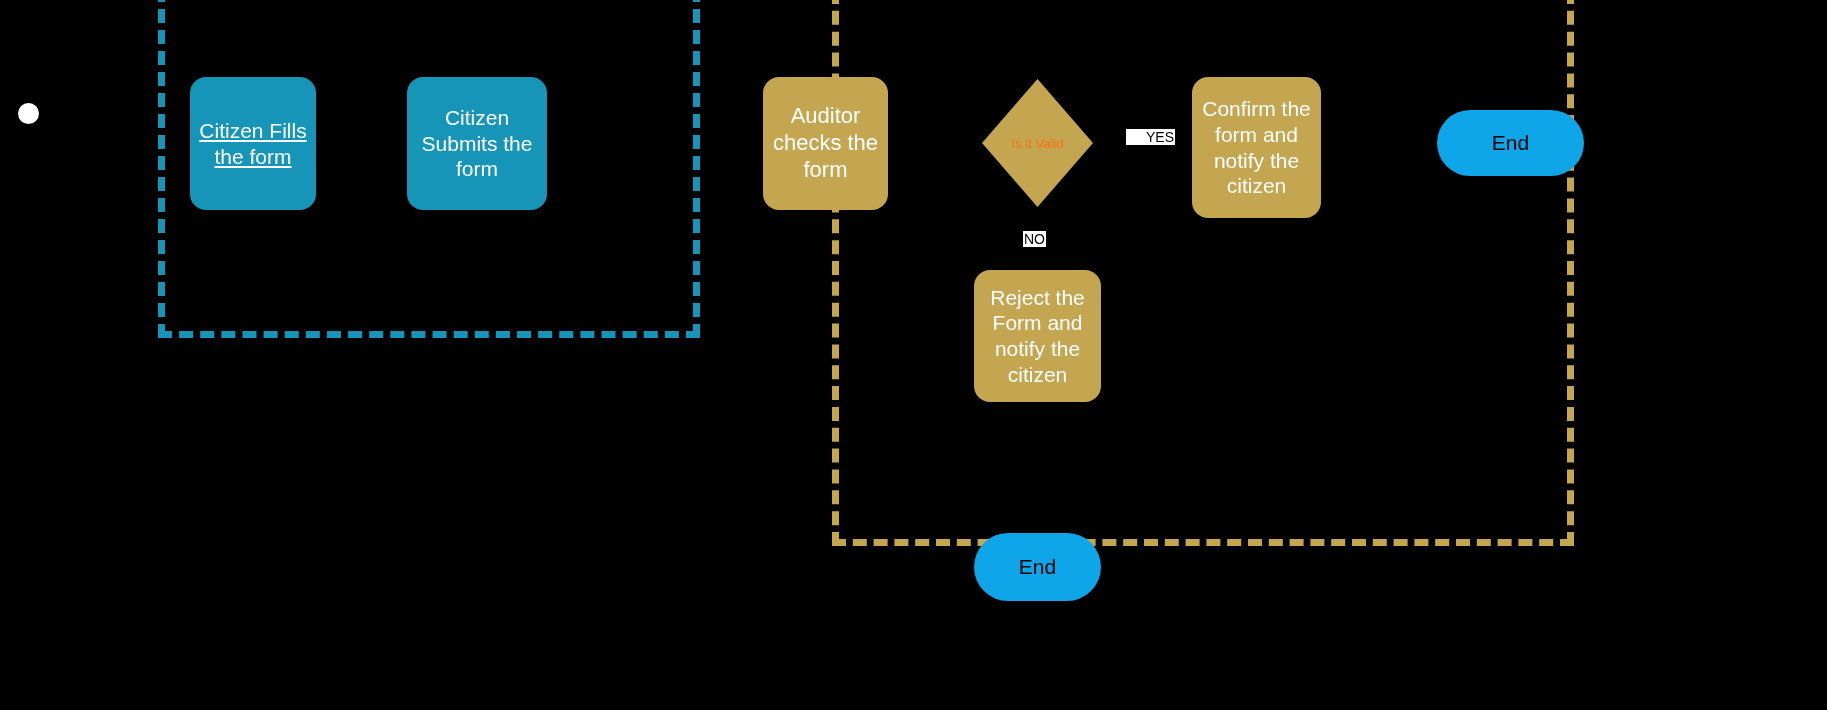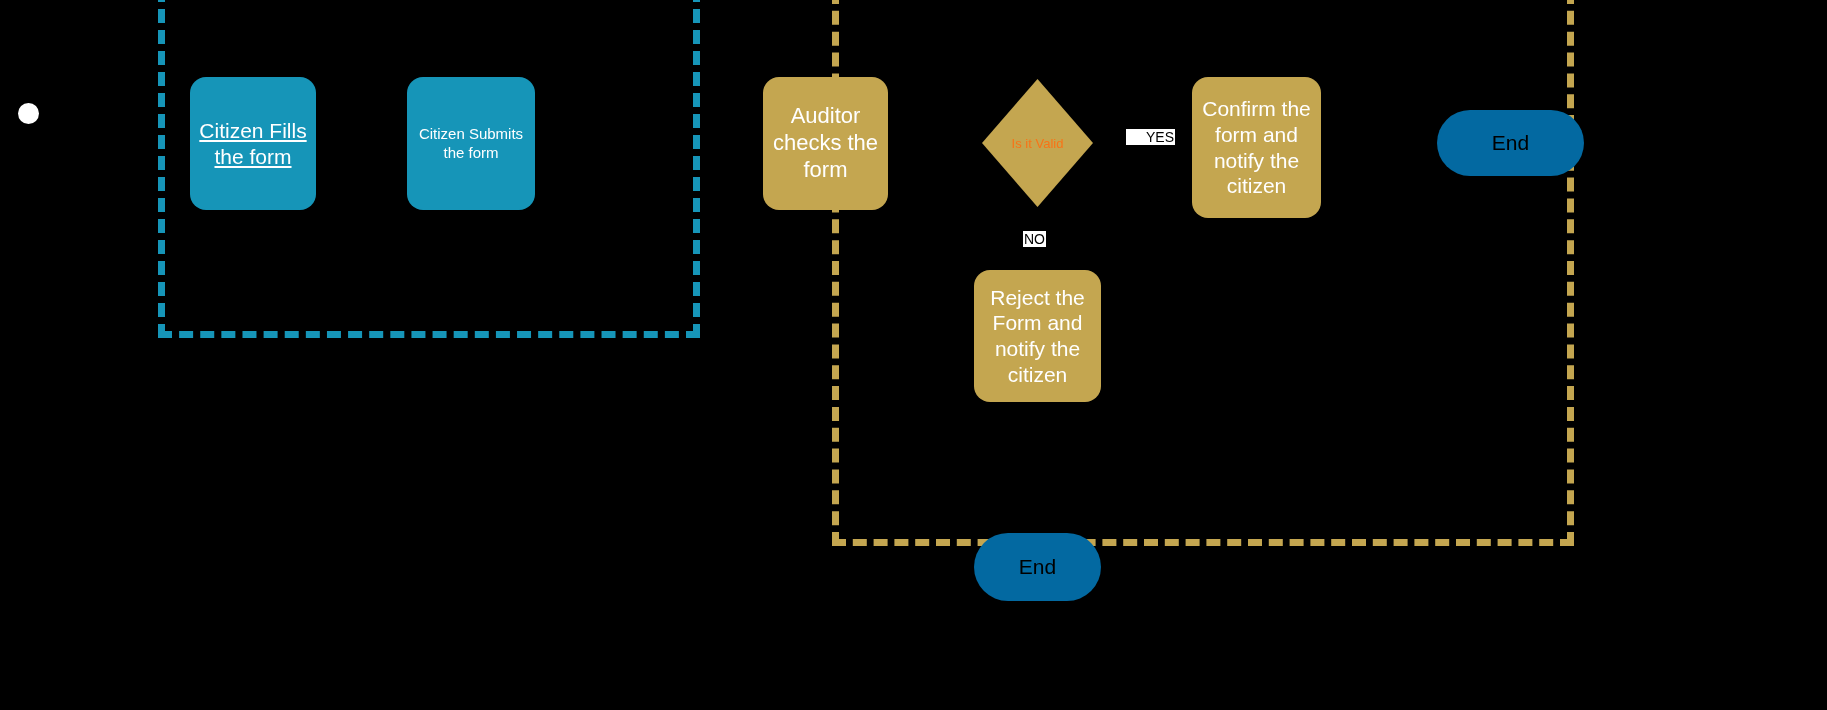--- a/index.html
+++ b/index.html
@@ -61,22 +61,22 @@
   .node.gold  { background: #c4a650; }
 
   .n-fills {
     left: 190px;  top: 77px;
     width: 126px; height: 133px;
     font-size: 21px;
     text-decoration: underline;
   }
   .n-submits {
     left: 407px; top: 77px;
-    width: 128px; height: 133px;
-    font-size: 15px;
+    width: 140px; height: 133px;
+    font-size: 21px;
   }
   .n-auditor {
     left: 763px; top: 77px;
     width: 125px; height: 133px;
     font-size: 22px;
   }
   .n-confirm {
     left: 1192px; top: 77px;
     width: 129px; height: 141px;
     font-size: 21px;
@@ -132,21 +132,21 @@
     position: absolute;
     left: 18px;
     top: 103px;
     width: 21px;
     height: 21px;
     background: #ffffff;
     border-radius: 50%;
   }
   .end-node {
     position: absolute;
-    background: #0369a1;
+    background: #0ea5e9;
     color: #000000;
     border-radius: 999px;
     display: flex;
     align-items: center;
     justify-content: center;
     font-size: 21px;
     box-sizing: border-box;
     text-align: right;
   }
   .end-right {

